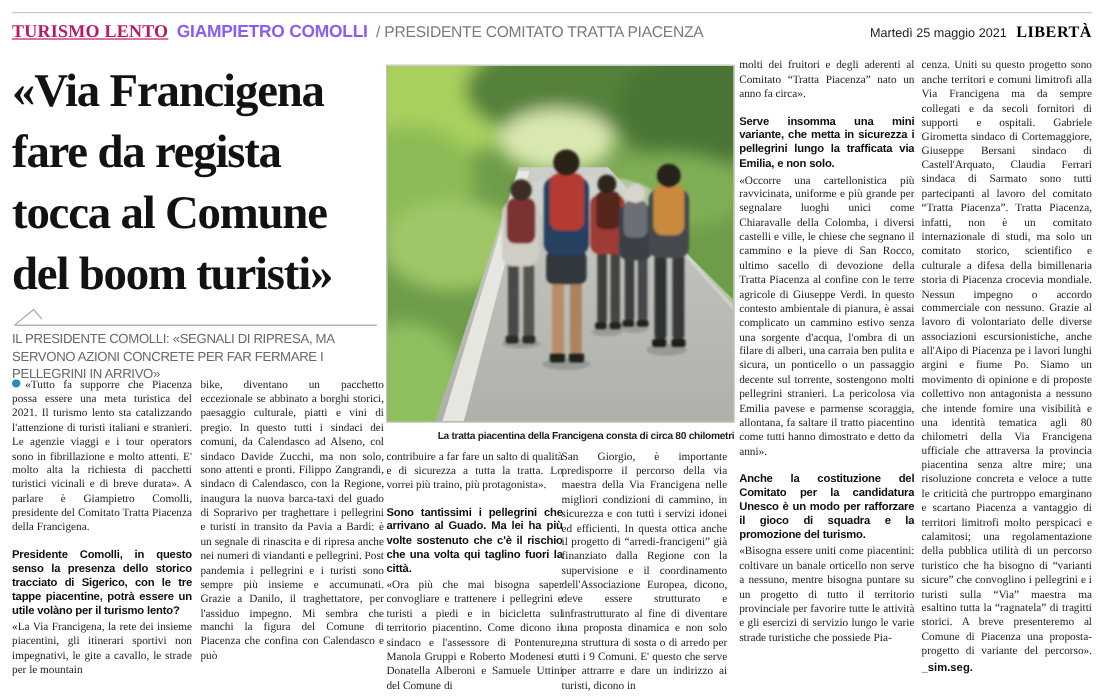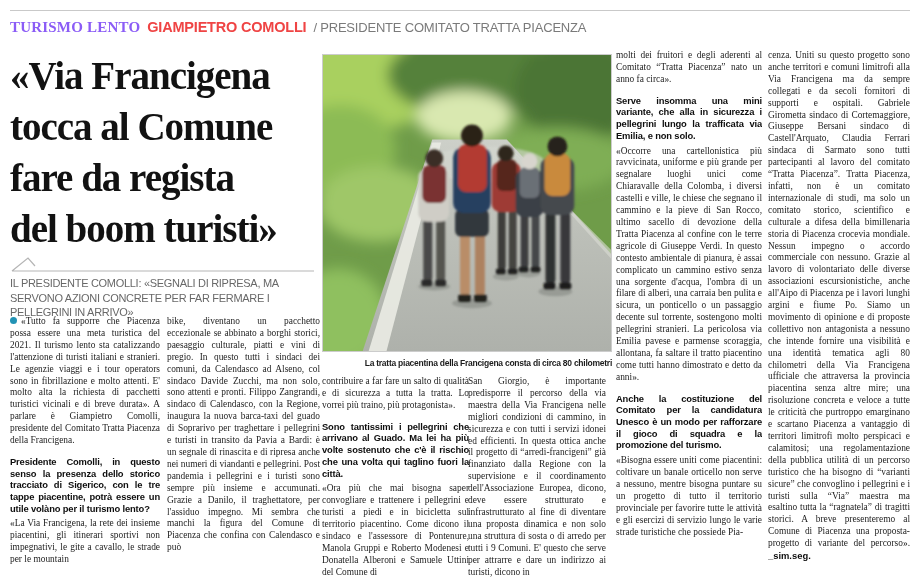--- a/index.html
+++ b/index.html
@@ -4,22 +4,22 @@
 <style>
   * { margin:0; padding:0; box-sizing:border-box; }
   html,body { background:#ffffff; }
   .page {
     position:relative; width:920px; height:582px; background:#fff;
     font-family:"Liberation Serif", serif; color:#1a1a1a; overflow:hidden;
   }
   
   .rule-top { position:absolute; left:10px; top:10px; width:900px; height:1px; background:#c9c9c9; }
   .masthead { position:absolute; left:10px; top:18px; width:900px; display:flex; align-items:baseline; gap:7px; }
-  .kicker  { font:800 15px/18px "Liberation Serif", serif; color:#8b5cf6; letter-spacing:.2px; }
-  .author  { font:800 14.5px/18px "Liberation Sans", sans-serif; color:#ef4444; letter-spacing:-.2px; }
+  .kicker  { font:800 15px/18px "Liberation Serif", serif; color:#be185d; letter-spacing:.2px;text-decoration:underline; }
+  .author  { font:800 14.5px/18px "Liberation Sans", sans-serif; color:#8b5cf6; letter-spacing:-.2px; }
   .role    { font:400 13px/18px "Liberation Sans", sans-serif; color:#7a7a7a; letter-spacing:-.2px; }
   .head-right { margin-left:auto; display:flex; align-items:baseline; gap:8px; }
   .date    { font:400 10.5px/18px "Liberation Sans", sans-serif; color:#222; }
   .paper   { font:800 13.5px/18px "Liberation Serif", serif; color:#000; letter-spacing:.4px; }
   
   .headline { position:absolute; left:10px; top:50px; width:314px; height:208px;
     font:700 39px/51px "Liberation Serif", serif; color:#121212; letter-spacing:-1px; }
   .deco-line { position:absolute; left:10px; top:256px; width:306px; height:18px; }
   .subhead { position:absolute; left:10px; top:276px; width:322px; height:34px;
     font:400 11px/14.5px "Liberation Sans", sans-serif; color:#686868; letter-spacing:-.3px; }
@@ -54,26 +54,30 @@
 </head>
 <body>
 
 <div class="page">
 
   <div class="rule-top"></div>
   <div class="masthead">
     <span class="kicker">TURISMO LENTO</span>
     <span class="author">GIAMPIETRO COMOLLI</span>
     <span class="role">/ PRESIDENTE COMITATO TRATTA PIACENZA</span>
+    <span class="head-right">
+      <span class="date">Martedì 25 maggio 2021</span>
+      <span class="paper">LIBERTÀ</span>
+    </span>
   </div>
 
   <div class="headline">
     <div>«Via Francigena</div>
+    <div>fare da regista</div>
     <div>tocca al Comune</div>
-    <div>fare da regista</div>
     <div>del boom turisti»</div>
   </div>
 
   <svg class="deco-line" viewBox="0 0 306 18">
     <path d="M2 15 L18 2 L25 10 M2 15 H304" fill="none" stroke="#b5b5b5" stroke-width="1.2"></path>
   </svg>
 
   <div class="subhead">IL PRESIDENTE COMOLLI: «SEGNALI DI RIPRESA, MA SERVONO AZIONI CONCRETE PER FAR FERMARE I PELLEGRINI IN ARRIVO»</div>
 
   <div class="photo">
@@ -188,21 +192,21 @@
     <p class="q">Sono tantissimi i pellegrini che arrivano al Guado. Ma lei ha più volte sostenuto che c'è il rischio che una volta qui taglino fuori la città.</p>
     <p class="b">«Ora più che mai bisogna saper convogliare e trattenere i pellegrini e turisti a piedi e in bicicletta sul territorio piacentino. Come dicono il sindaco e l'assessore di Pontenure, Manola Gruppi e Roberto Modenesi e Donatella Alberoni e Samuele Uttini del Comune di</p>
   </div>
 
   <div class="col c4">
     <p class="b">San Giorgio, è importante predisporre il percorso della via maestra della Via Francigena nelle migliori condizioni di cammino, in sicurezza e con tutti i servizi idonei ed efficienti. In questa ottica anche il progetto di “arredi-francigeni” già finanziato dalla Regione con la supervisione e il coordinamento dell'Associazione Europea, dicono, deve essere strutturato e infrastrutturato al fine di diventare una proposta dinamica e non solo una struttura di sosta o di arredo per tutti i 9 Comuni. E' questo che serve per attrarre e dare un indirizzo ai turisti, dicono in</p>
   </div>
 
   <div class="col c5">
     <p class="b">molti dei fruitori e degli aderenti al Comitato “Tratta Piacenza” nato un anno fa circa».</p>
-    <p class="q">Serve insomma una mini variante, che alla in sicurezza i pellegrini lungo la trafficata via Emilia, e non solo.</p>
+    <p class="q">Serve insomma una mini variante, che metta in sicurezza i pellegrini lungo la trafficata via Emilia, e non solo.</p>
     <p class="b">«Occorre una cartellonistica più ravvicinata, uniforme e più grande per segnalare luoghi unici come Chiaravalle della Colomba, i diversi castelli e ville, le chiese che segnano il cammino e la pieve di San Rocco, ultimo sacello di devozione della Tratta Piacenza al confine con le terre agricole di Giuseppe Verdi. In questo contesto ambientale di pianura, è assai complicato un cammino estivo senza una sorgente d'acqua, l'ombra di un filare di alberi, una carraia ben pulita e sicura, un ponticello o un passaggio decente sul torrente, sostengono molti pellegrini stranieri. La pericolosa via Emilia pavese e parmense scoraggia, allontana, fa saltare il tratto piacentino come tutti hanno dimostrato e detto da anni».</p>
     <p class="q">Anche la costituzione del Comitato per la candidatura Unesco è un modo per rafforzare il gioco di squadra e la promozione del turismo.</p>
     <p class="b">«Bisogna essere uniti come piacentini: coltivare un banale orticello non serve a nessuno, mentre bisogna puntare su un progetto di tutto il territorio provinciale per favorire tutte le attività e gli esercizi di servizio lungo le varie strade turistiche che possiede Pia-</p>
   </div>
 
   <div class="col c6">
     <p class="b"><span>cenza. Uniti su questo progetto sono anche territori e comuni limitrofi alla Via Francigena ma da sempre collegati e da secoli fornitori di supporti e ospitali. Gabriele Girometta sindaco di Cortemaggiore, Giuseppe Bersani sindaco di Castell'Arquato, Claudia Ferrari sindaca di Sarmato sono tutti partecipanti al lavoro del comitato “Tratta Piacenza”. Tratta Piacenza, infatti, non è un comitato internazionale di studi, ma solo un comitato storico, scientifico e culturale a difesa della bimillenaria storia di Piacenza crocevia mondiale. Nessun impegno o accordo commerciale con nessuno. Grazie al lavoro di volontariato delle diverse associazioni escursionistiche, anche all'Aipo di Piacenza pe i lavori lunghi argini e fiume Po. Siamo un movimento di opinione e di proposte collettivo non antagonista a nessuno che intende fornire una visibilità e una identità tematica agli 80 chilometri della Via Francigena ufficiale che attraversa la provincia piacentina senza altre mire; una risoluzione concreta e veloce a tutte le criticità che purtroppo emarginano e scartano Piacenza a vantaggio di territori limitrofi molto perspicaci e calamitosi; una regolamentazione della pubblica utilità di un percorso turistico che ha bisogno di “varianti sicure” che convoglino i pellegrini e i turisti sulla “Via” maestra ma esaltino tutta la “ragnatela” di tragitti storici. A breve presenteremo al Comune di Piacenza una proposta-progetto di variante del percorso».</span> <span class="sign">_sim.seg.</span></p>
   </div>
 
 </div>

